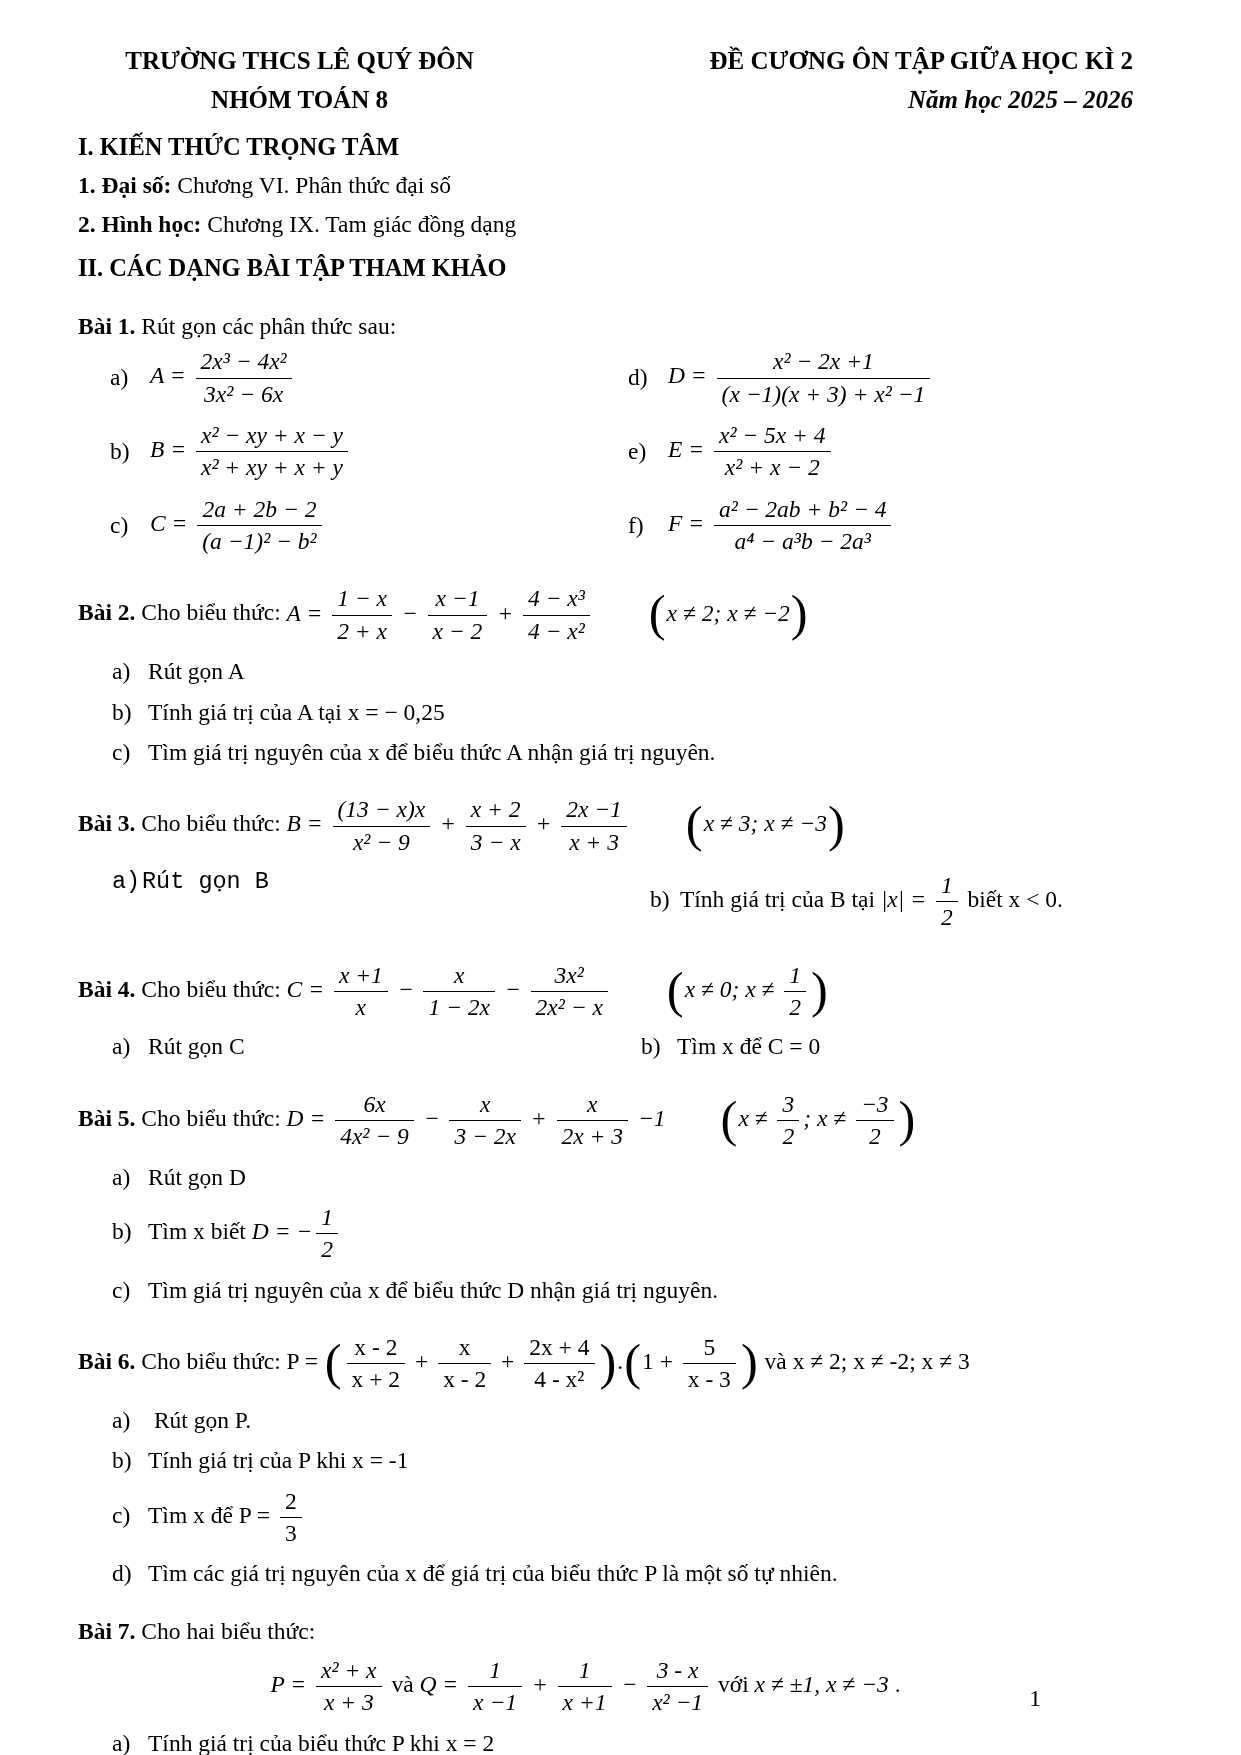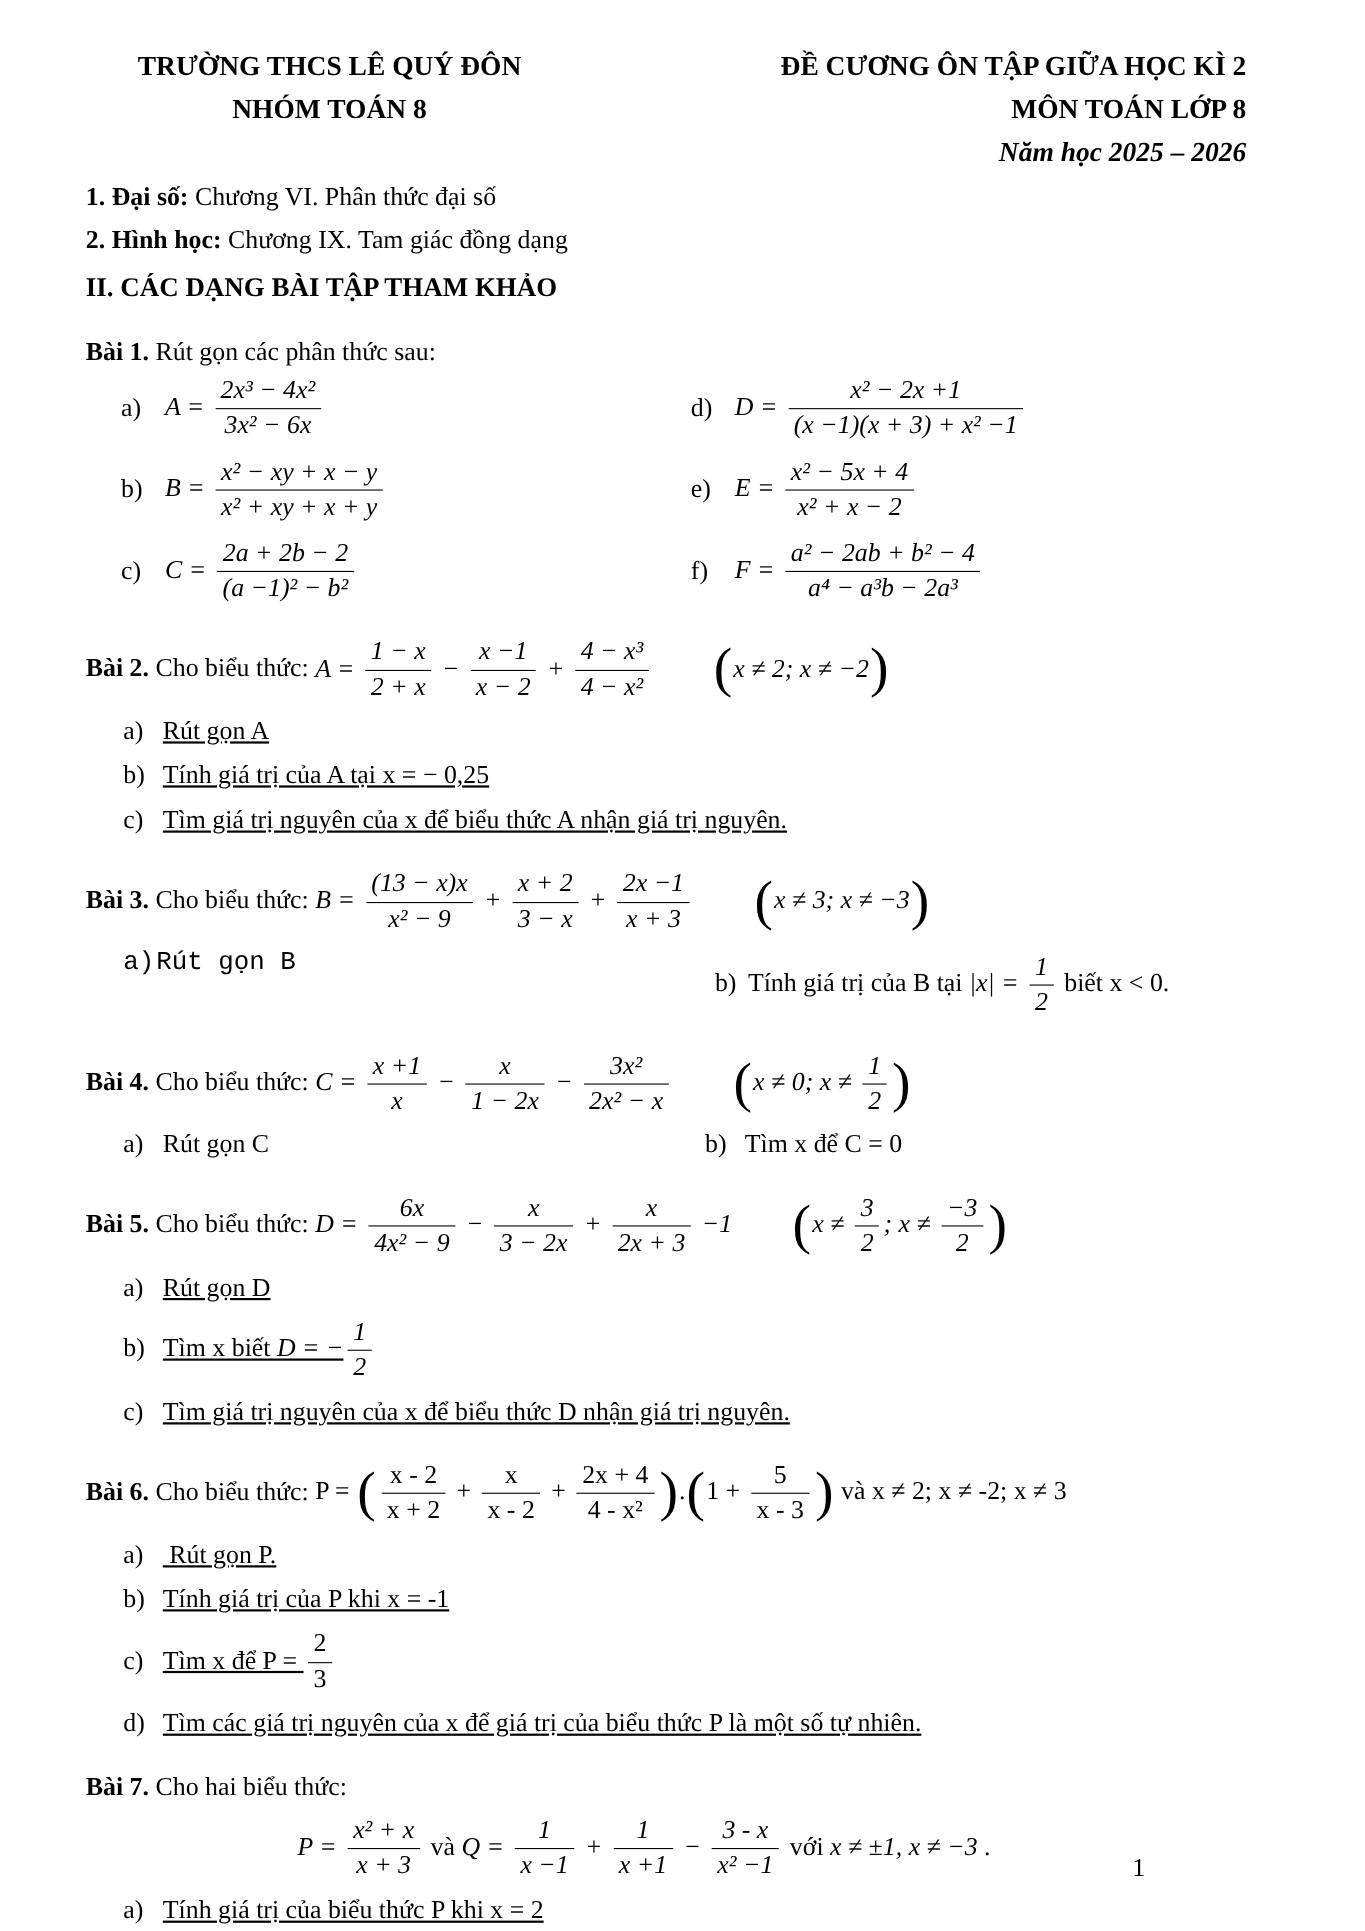--- a/index.html
+++ b/index.html
@@ -29,21 +29,21 @@
   .frac .den{display:block;padding:1px 5px 0 5px;}
   .roman .mt,.roman .frac{font-style:normal;}
   .mathwrap{font-style:italic;}
   .mathwrap .mu{font-style:normal;}
   .bigp{font-style:normal;font-size:215%;font-weight:400;vertical-align:middle;line-height:0;position:relative;top:-2px;padding:0 1px;}
   .gap{display:inline-block;width:54px;}
 
   
   .problem{margin-top:8px;}
   .phead{margin-top:24px;}
-  .item{margin:7px 0 7px 34px;text-decoration:underline;}
+  .item{margin:7px 0 7px 34px;}
   .iletter{display:inline-block;min-width:36px;font-style:normal;}
   .b1grid{display:grid;grid-template-columns:518px 1fr;margin-left:32px;row-gap:8px;margin-top:2px;}
   .b1cell{display:flex;align-items:center;}
   .b1cell .iletter{min-width:40px;}
   .split{display:flex;align-items:flex-start;}
   .split .sleft{margin-left:34px;margin-top:6px;font-family:Liberation Mono, monospace;}
   .split .sright{margin-left:auto;margin-right:70px;margin-top:10px;}
   .twocol{display:flex;margin-top:6px;gap:43px;}
   .twocol .cleft{margin-left:34px;width:486px;}
   .center-formula{text-align:center;margin:6px 40px 0 0;}
@@ -54,25 +54,25 @@
 
 <div class="page">
 
   <div class="hdr">
     <div class="hdr-left">
       <div>TRƯỜNG THCS LÊ QUÝ ĐÔN</div>
       <div>NHÓM TOÁN 8</div>
     </div>
     <div class="hdr-right">
       <div>ĐỀ CƯƠNG ÔN TẬP GIỮA HỌC KÌ 2</div>
-      <div>MÔN TOÁN LỚP 8</div>
       <div class="year">Năm học 2025 – 2026</div>
     </div>
   </div>
 
+  <div class="sec-h">I. KIẾN THỨC TRỌNG TÂM</div>
   <div class="oline">
     <span class="b">1. Đại số:</span><span> Chương VI. Phân thức đại số</span>
   </div>
   <div class="oline">
     <span class="b">2. Hình học:</span><span> Chương IX. Tam giác đồng dạng</span>
   </div>
   <div class="sec-h">II. CÁC DẠNG BÀI TẬP THAM KHẢO</div>
 
   <div class="problem">
     <div class="phead">

